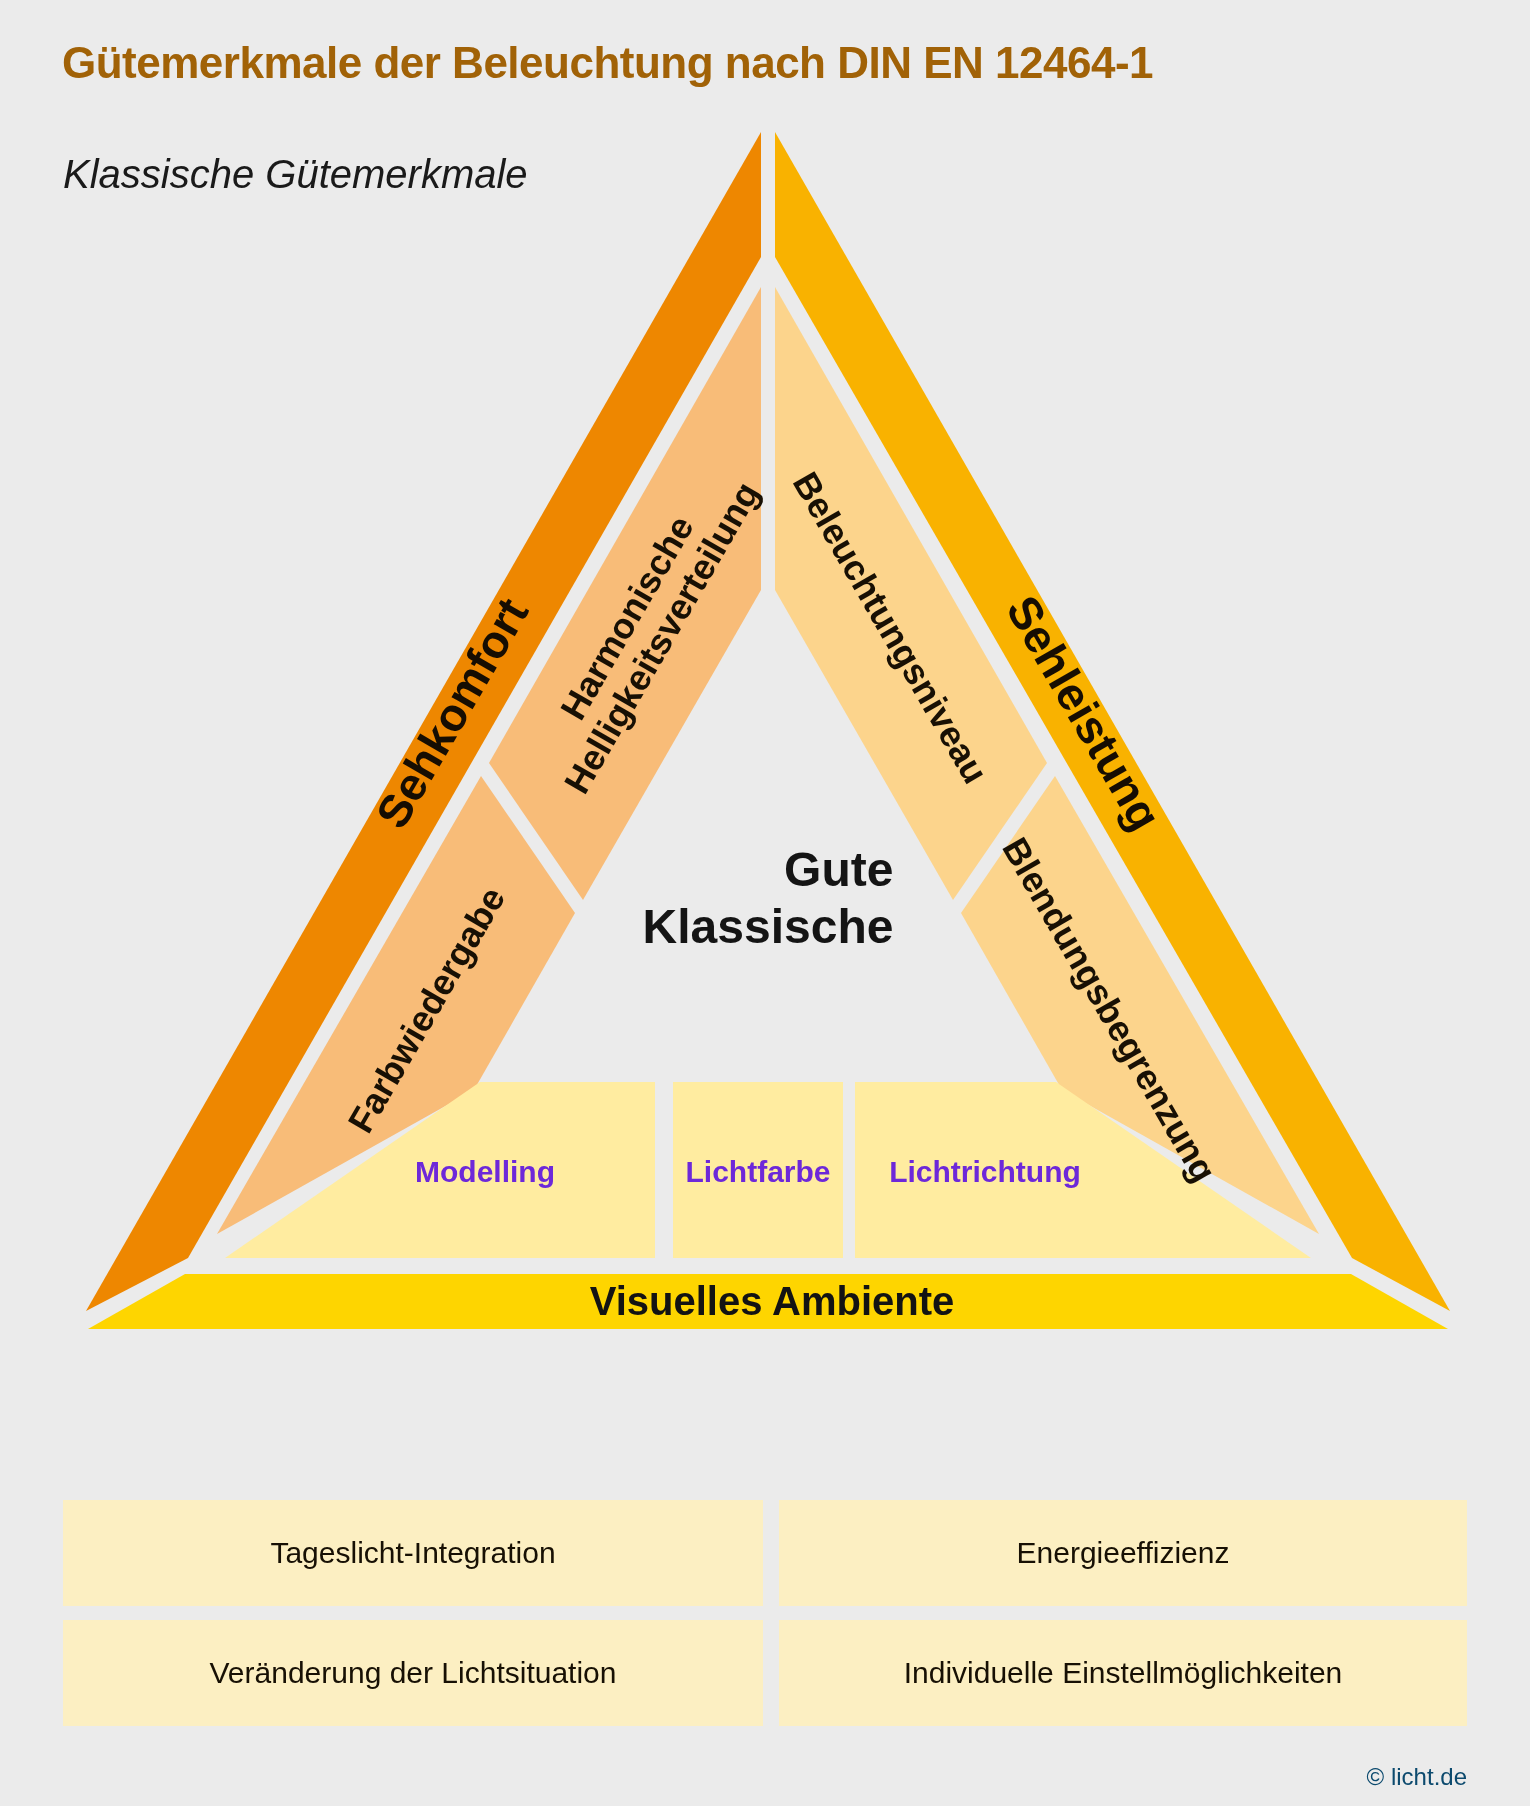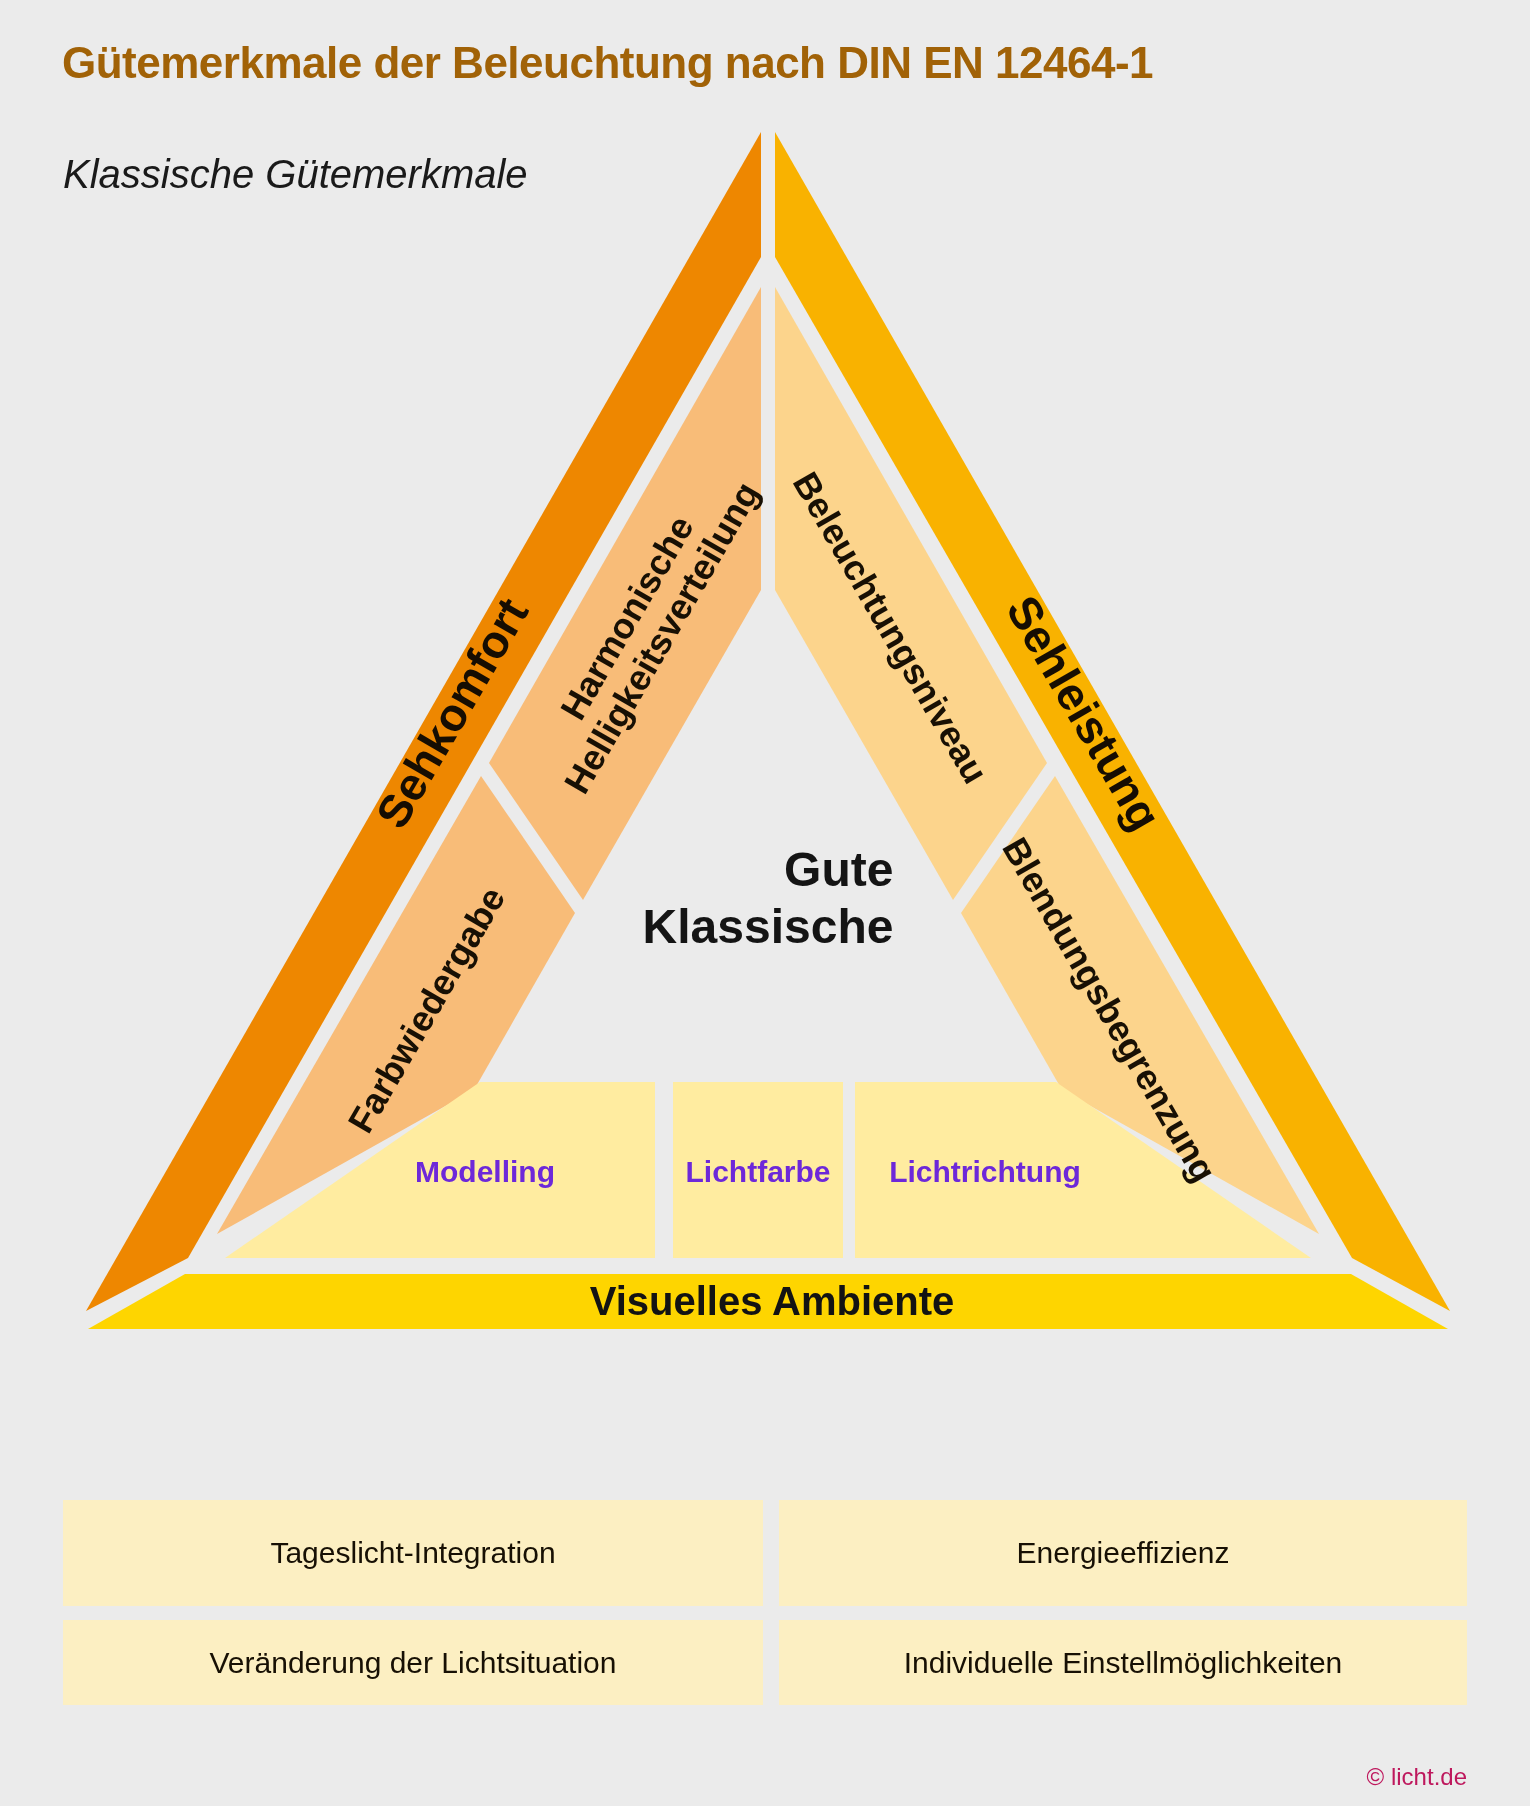--- a/index.html
+++ b/index.html
@@ -47,25 +47,25 @@
     font-size:40px;font-weight:bold;white-space:nowrap;color:#131313;
   }
   .crit-box{
     background:#fcefc2;
     display:flex;align-items:center;justify-content:center;
   }
   .crit-box .crit-label{
     font-size:30px;font-weight:normal;color:#171004;white-space:nowrap;
   }
   .box-r1{top:1500px;height:106px;}
-  .box-r2{top:1620px;height:85px;}
+  .box-r2{top:1620px;height:106px;}
   .box-c1{left:63px;width:700px;}
   .box-c2{left:779px;width:688px;}
   .copyright{
-    right:63px;top:1763px;font-size:24px;color:#be185d;
+    right:63px;top:1763px;font-size:24px;color:#0c4a6e;
   }
 </style>
 </head>
 <body>
 
 <div class="page">
 
   <div class="abs title">Gütemerkmale der Beleuchtung nach DIN EN 12464-1</div>
 
   <div class="abs subheading classic">Klassische Gütemerkmale</div>

